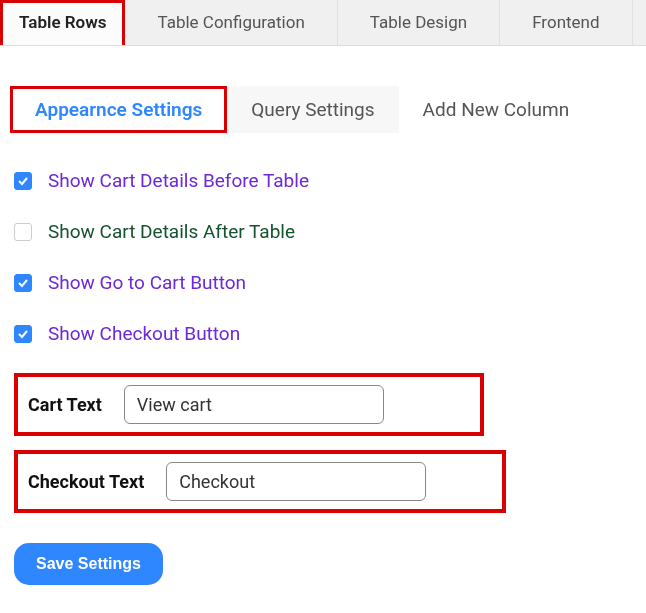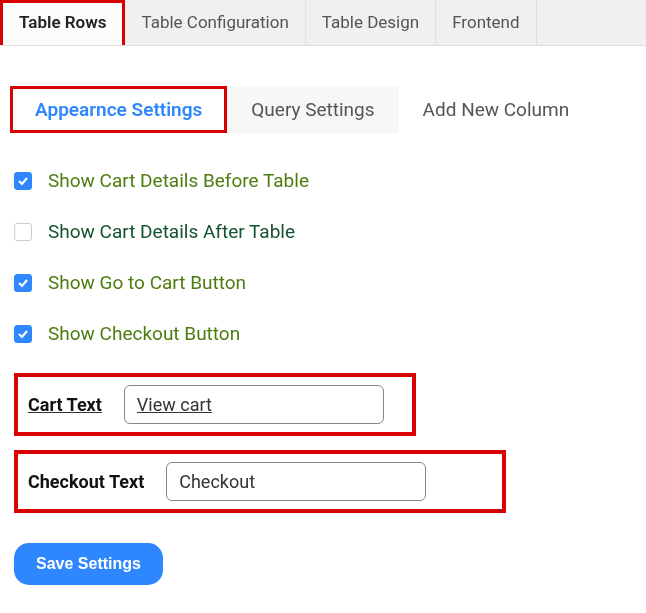--- a/index.html
+++ b/index.html
@@ -1,39 +1,39 @@
 <!DOCTYPE html>
 <html><head>
 <meta charset="utf-8">
 <style>
   * { box-sizing: border-box; margin: 0; padding: 0; }
   body { font-family: -apple-system, "Segoe UI", Roboto, Arial, sans-serif; font-size: 16px; color: #333; background: #fff; width: 646px; }
   
   .topbar { background: #f0f0f0; border-bottom: 1px solid #ddd; display: flex; height: 46px; overflow: hidden; }
-  .topbar .tab { padding: 12px 16px; color: #555; cursor: pointer; border-right: 1px solid #e0e0e0; white-space: nowrap; font-size: 17px; }
+  .topbar .tab { padding: 12px 32px; color: #555; cursor: pointer; border-right: 1px solid #e0e0e0; white-space: nowrap; font-size: 17px; }
   .topbar .tab.active { background: #fcfcfc; font-weight: 600; color: #222; border: 3px solid #d80000; border-bottom: none; padding: 9px 16px 12px 16px; text-align: right; }
   .topbar .tab.active-right-border { border-right: 3px solid #d80000; }
   
   .subtabs { display: flex; margin: 40px 0 0 10px; }
   .subtab { padding: 12px 24px; color: #555; font-size: 19px; cursor: pointer; white-space: nowrap; }
   .subtab.active { color: #2f87ff; font-weight: 600; border: 3px solid #d80000; padding: 9px 22px; }
   .subtab.inactive-bg { background: #f7f7f7; }
   
   .content { padding: 20px 14px 20px 14px; }
   .opt-row { display: flex; align-items: center; margin: 16px 0 28px 0; }
   .cbx { width: 18px; height: 18px; border-radius: 3px; border: 1px solid #ccc; margin-right: 16px; display: flex; align-items: center; justify-content: center; flex-shrink: 0; cursor: pointer; }
   .cbx.checked { background: #2f87ff; border-color: #2f87ff; }
   .cbx.checked svg { display: block; }
   .cbx svg { display: none; }
   .opt-label { font-size: 19px; cursor: pointer; }
-  .opt-label.on { color: #4d7c0f; }
+  .opt-label.on { color: #6d28d9; }
   .opt-label.off { color: #14532d; }
   
   .field-block { border: 4px solid #d80000; padding: 8px 10px; margin-bottom: 14px; display: flex; align-items: center; }
-  .field-block.block1 { width: 402px; text-decoration: underline; }
+  .field-block.block1 { width: 470px; }
   .field-block.block2 { width: 492px; }
   .field-label { font-size: 18px; font-weight: 700; color: #111; margin-right: 22px; white-space: nowrap; }
   .field-input { border: 1px solid #888; border-radius: 6px; padding: 8px 12px; font-size: 18px; color: #333; width: 260px; font-family: inherit; }
   
   .save-btn { margin-top: 16px; padding: 12px 22px; background: #2f87ff; color: #fff; border: none; border-radius: 15px; font-size: 16px; font-weight: 600; cursor: pointer; }
 </style>
 </head>
 <body>
 
 <div class="topbar">

